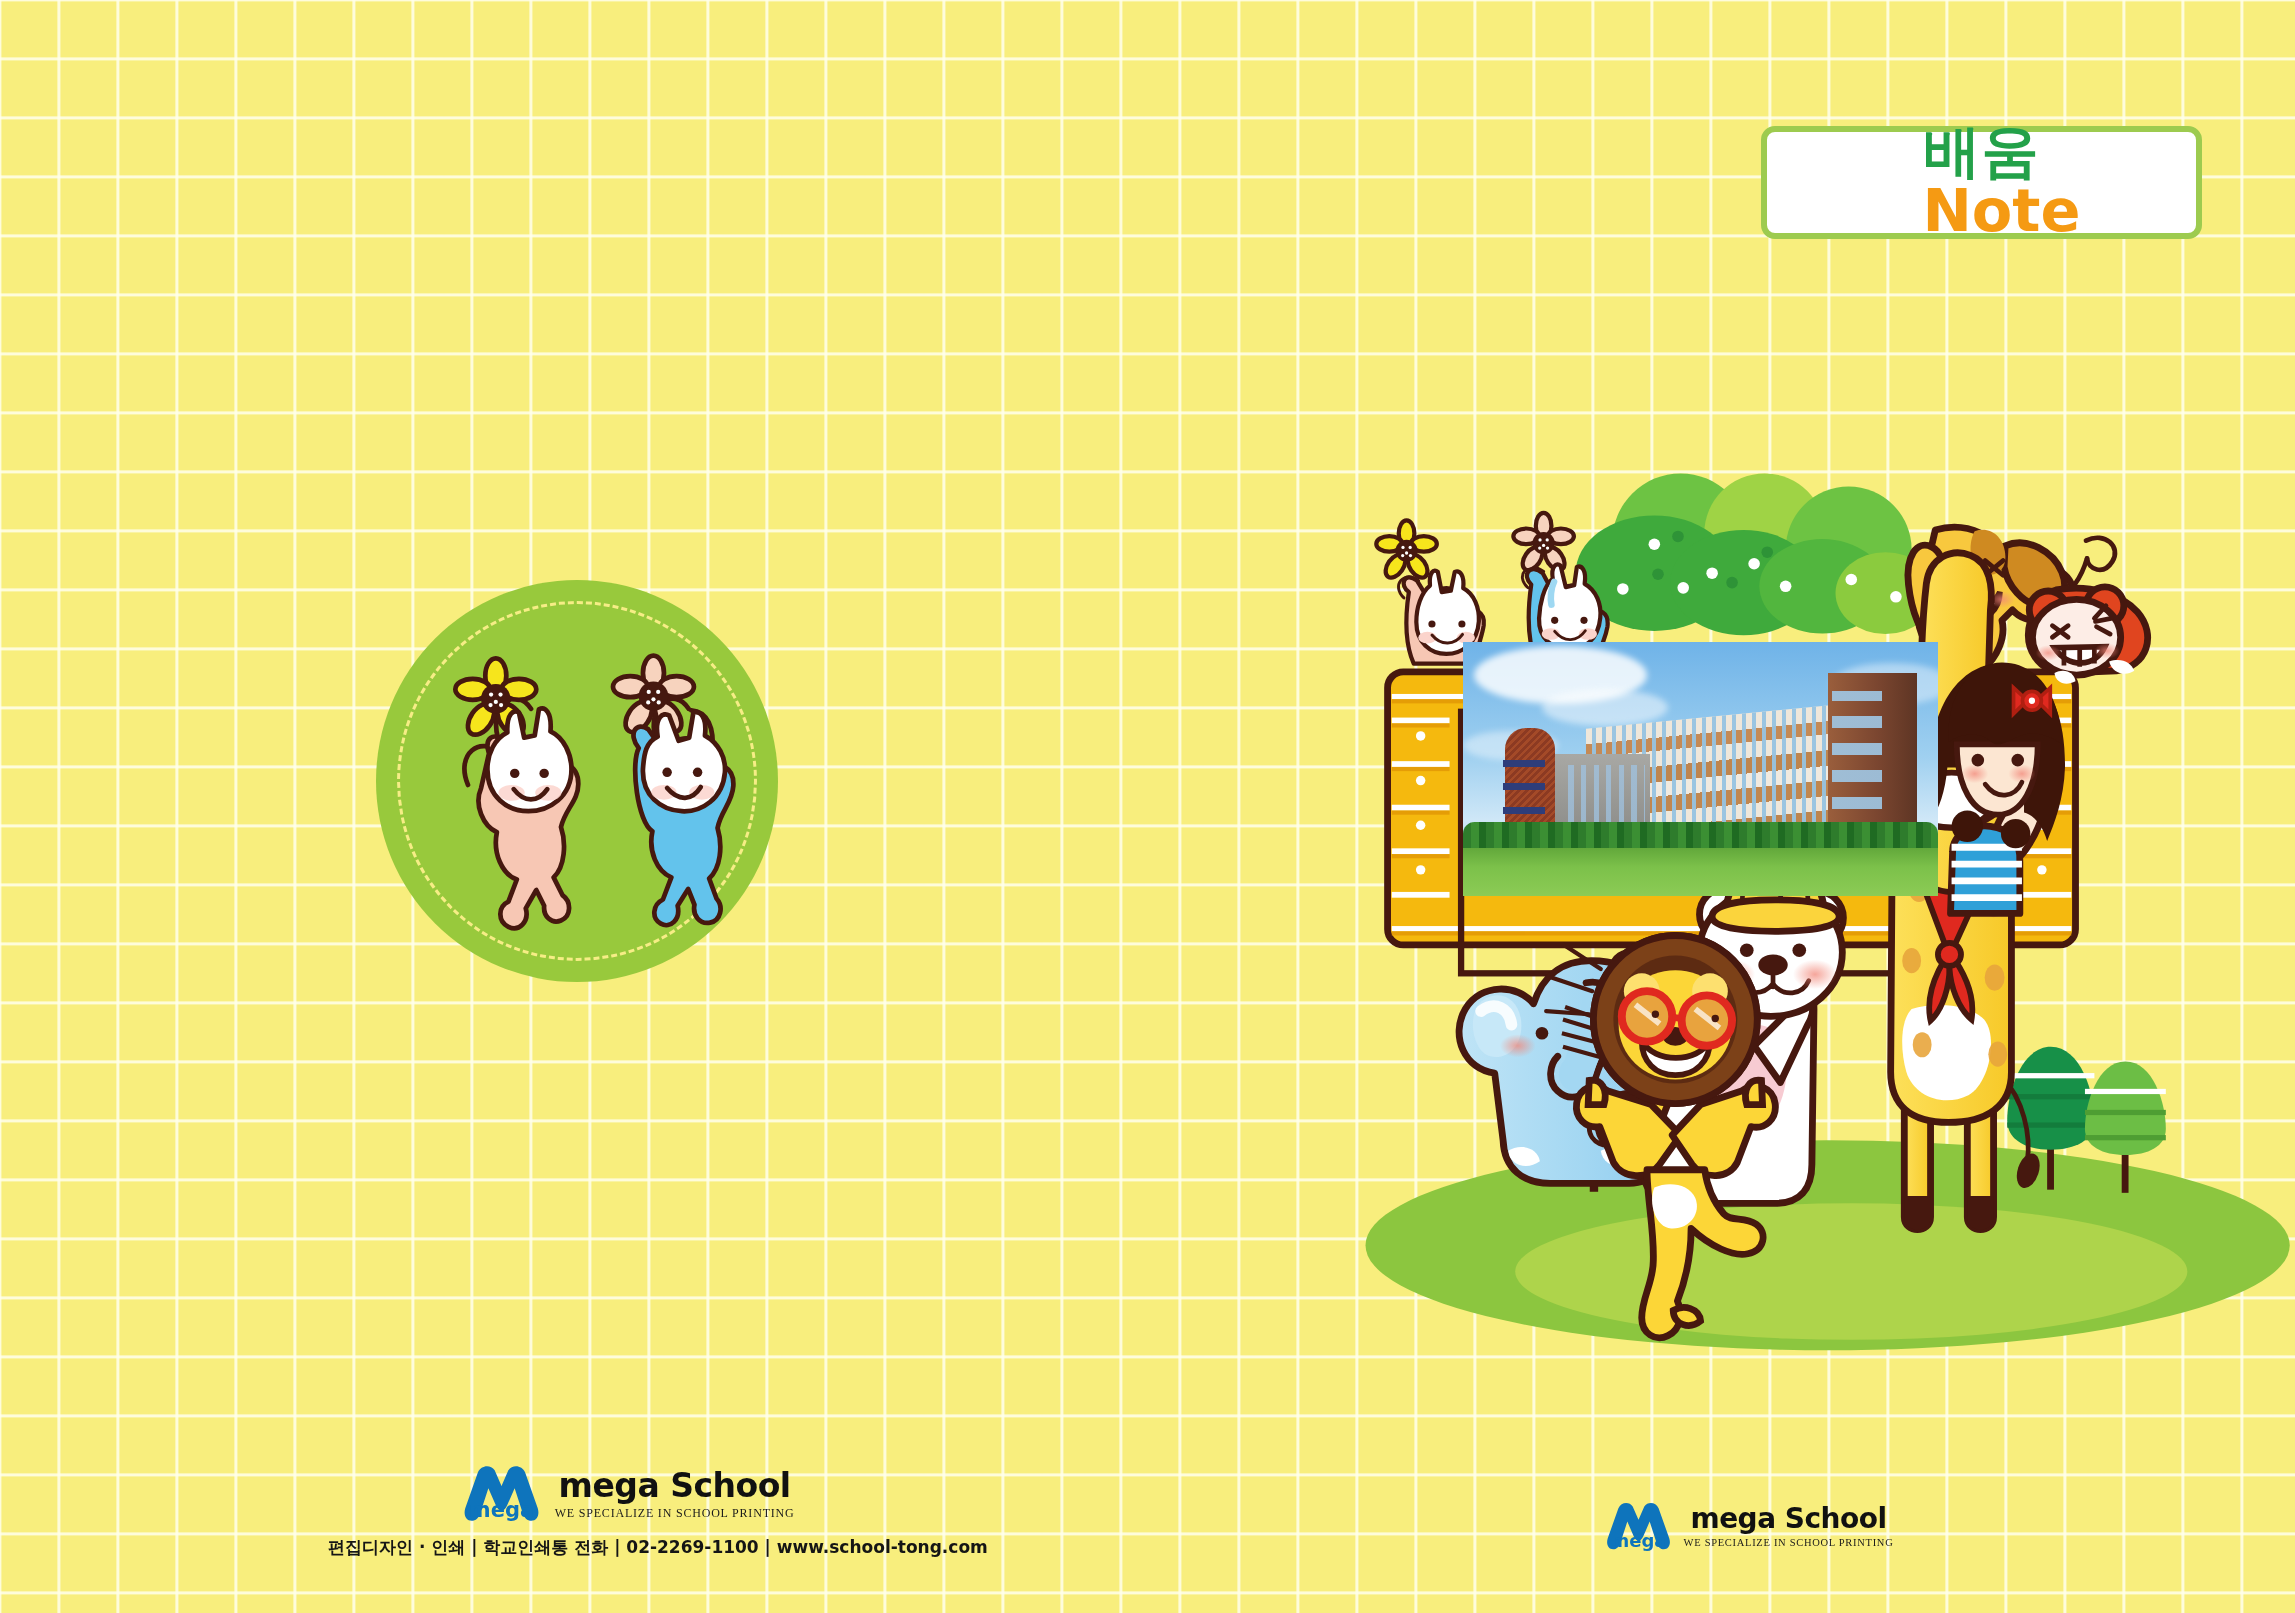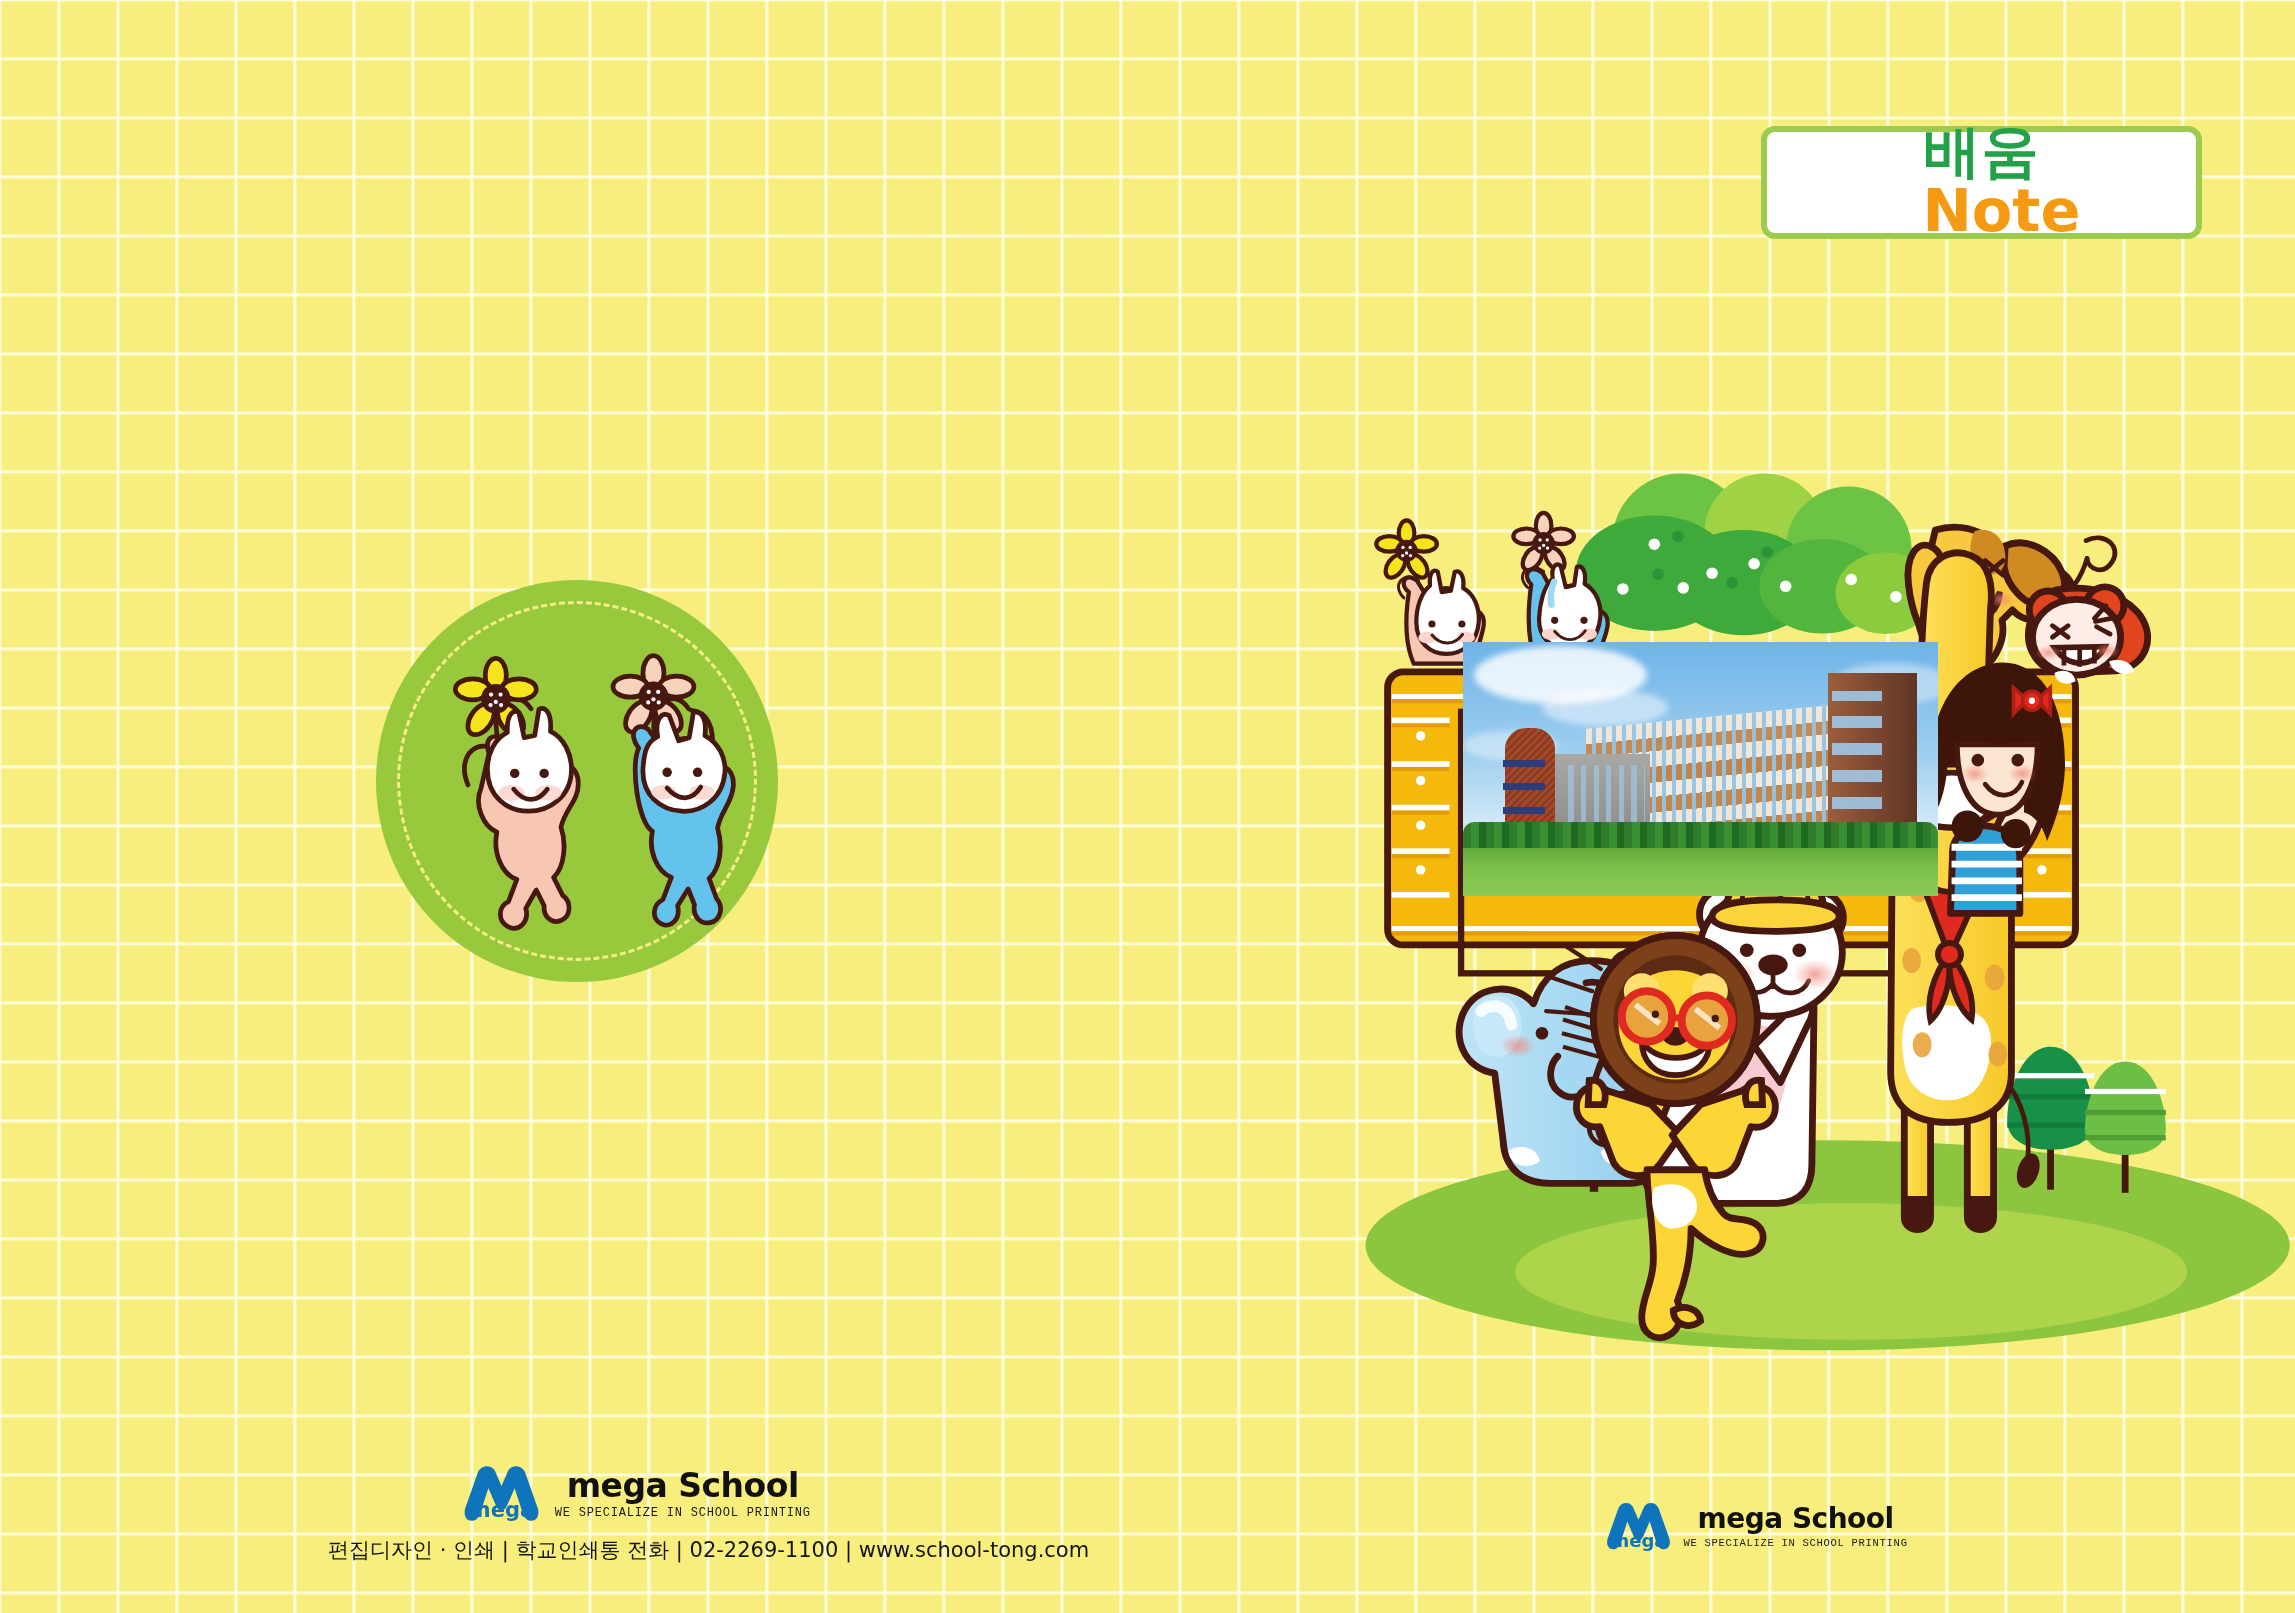--- a/index.html
+++ b/index.html
@@ -79,28 +79,28 @@
     background:repeating-linear-gradient(135deg,#8C3A22 0 2.6px,#A44A28 2.6px 5.3px);border-radius:21px 21px 0 0;}
   #photo .b-tower .blue{position:absolute;left:-2.1px;width:42px;height:7.4px;background:#2E3D7A;}
   
   .footer-logo{position:absolute;display:flex;align-items:center;text-align:center;}
   .mega-mark{position:relative;flex:0 0 auto;}
   .mega-mark svg{display:block;}
   .mega-word{position:absolute;left:50%;top:57%;transform:translateX(-50%);
     color:#0E74BC;font-weight:bold;font-family:"DejaVu Sans",sans-serif;}
   .ms-text{display:flex;flex-direction:column;}
   .ms-title{color:#111;font-weight:bold;font-family:"DejaVu Sans",sans-serif;line-height:1;}
-  .ms-sub{color:#1A1A1A;font-family:Liberation Mono, monospace;line-height:1;}
+  .ms-sub{color:#1A1A1A;font-family:Liberation Serif, serif;line-height:1;}
   #footer-left{left:462px;top:1463px;}
   #footer-left .mega-word{font-size:21px;}
   #footer-left .ms-title{font-size:33px;letter-spacing:-0.5px;}
   #footer-left .ms-sub{font-size:12px;letter-spacing:0.8px;margin-top:5.8px;}
   #footer-left-line{
     position:absolute;left:328px;top:1536px;width:525px;
-    color:#151515;font-size:21px;font-family:"DejaVu Sans",sans-serif;white-space:nowrap;
+    color:#151515;font-size:17px;font-family:"DejaVu Sans",sans-serif;white-space:nowrap;font-weight:bold;
   }
   #footer-right{left:1605px;top:1500px;}
   #footer-right .mega-word{font-size:18px;}
   #footer-right .ms-title{font-size:28px;letter-spacing:-0.5px;}
   #footer-right .ms-sub{font-size:10.5px;letter-spacing:0.7px;margin-top:4.7px;}
 </style>
 </head>
 <body>
 
 <div id="bg-grid"></div>

